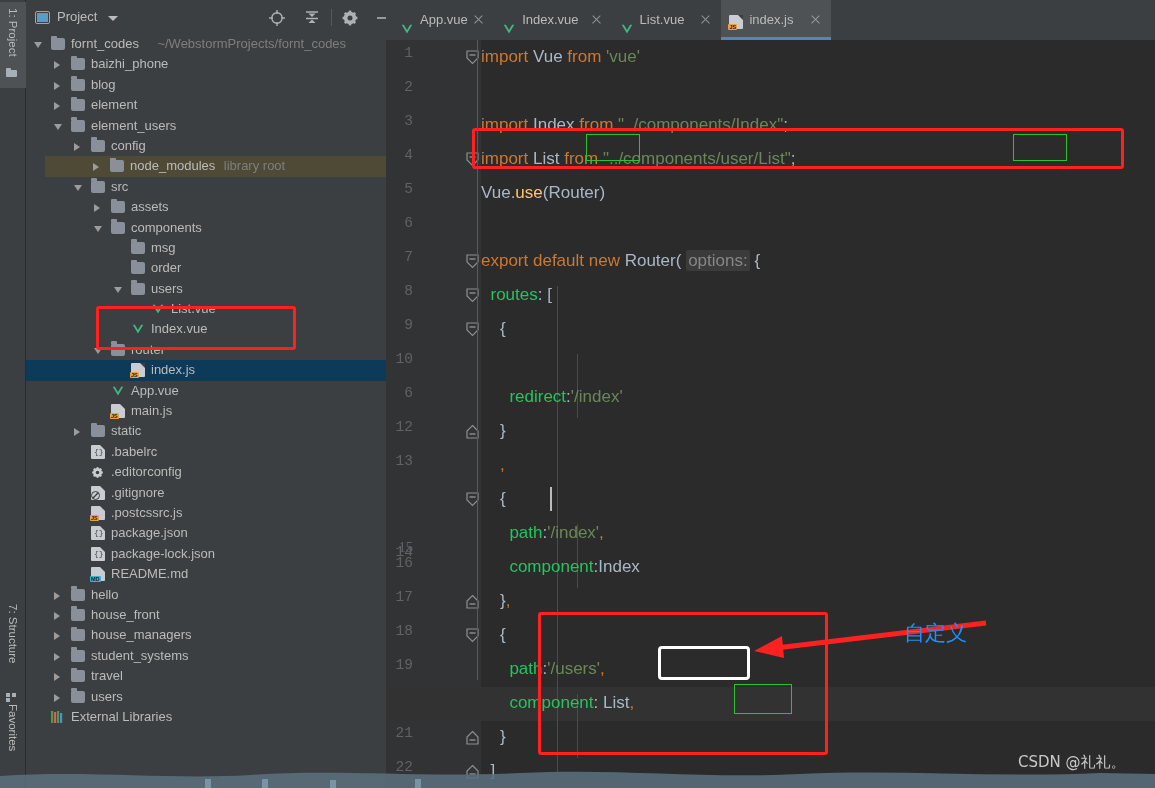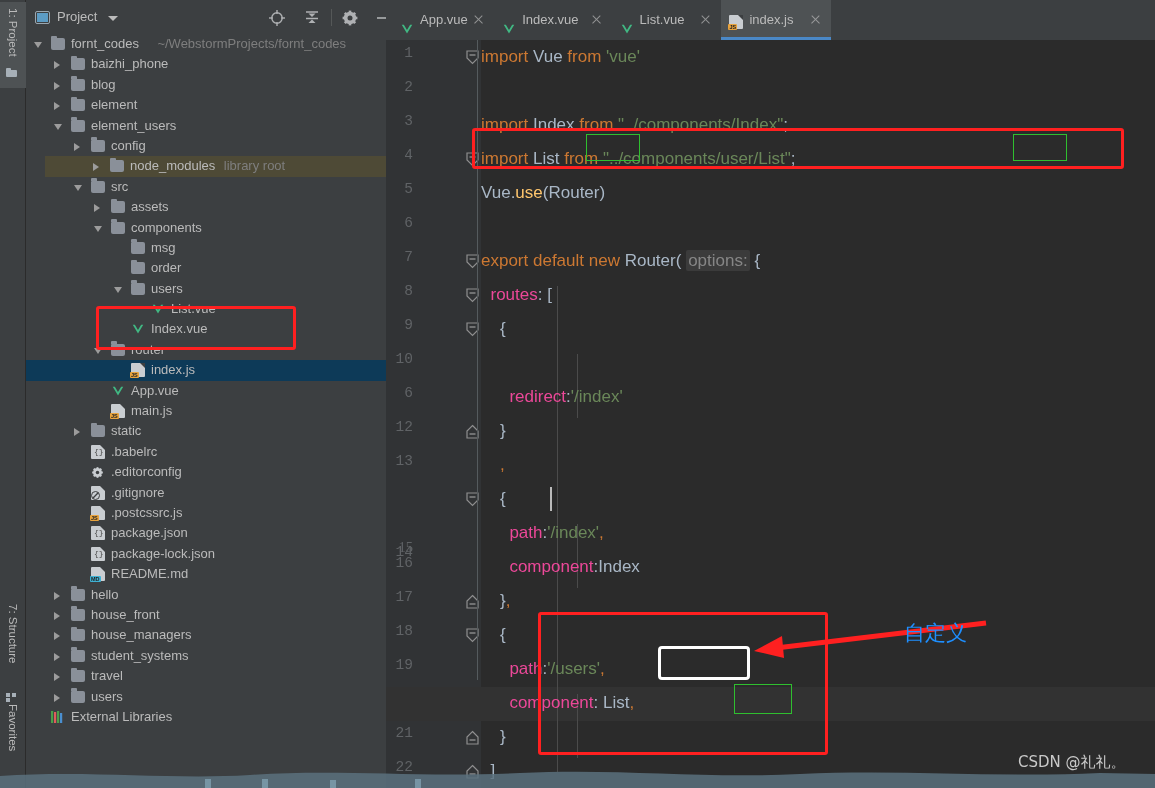--- a/index.html
+++ b/index.html
@@ -90,21 +90,21 @@
   .lnum { position:absolute; right:68px; font-size:14.5px; color:#606366;
     font-family:"Liberation Mono", monospace; text-align:right; width:40px; }
   .foldmark { position:absolute; left:80px; width:13px; height:13px; }
 
   .code { position:absolute; left:95px; top:40px; width:674px; height:748px;
     background:#2B2B2B; font-family:Liberation Sans, sans-serif; font-size:17px; }
   .cline { position:absolute; left:0; white-space:pre; height:34px; line-height:34px; }
   .curline { position:absolute; left:-95px; width:769px; height:34px;
     background:#323232; }
   .kw{color:#CC7832;} .id{color:#A9B7C6;} .str{color:#6A8759;}
-  .prop{color:#ec4899;} .pun{color:#A9B7C6;} .cm{color:#CC7832;}
+  .prop{color:#22c55e;} .pun{color:#A9B7C6;} .cm{color:#CC7832;}
   .fn{color:#FFC66D;} .hint{color:#868686;background:#3B3B3B;border-radius:2px;
     padding:1px 2px;}
   .indentline{position:absolute;width:1px;background:#4B4B4B;}
 
   
   .redbox { position:absolute; border:3px solid #FF2020; border-radius:3px;
     pointer-events:none; }
   .greenbox { position:absolute; border:1.5px solid #2FBF2F; pointer-events:none; }
   .whitebox { position:absolute; border:3px solid #FFFFFF; border-radius:4px;
     pointer-events:none; }

